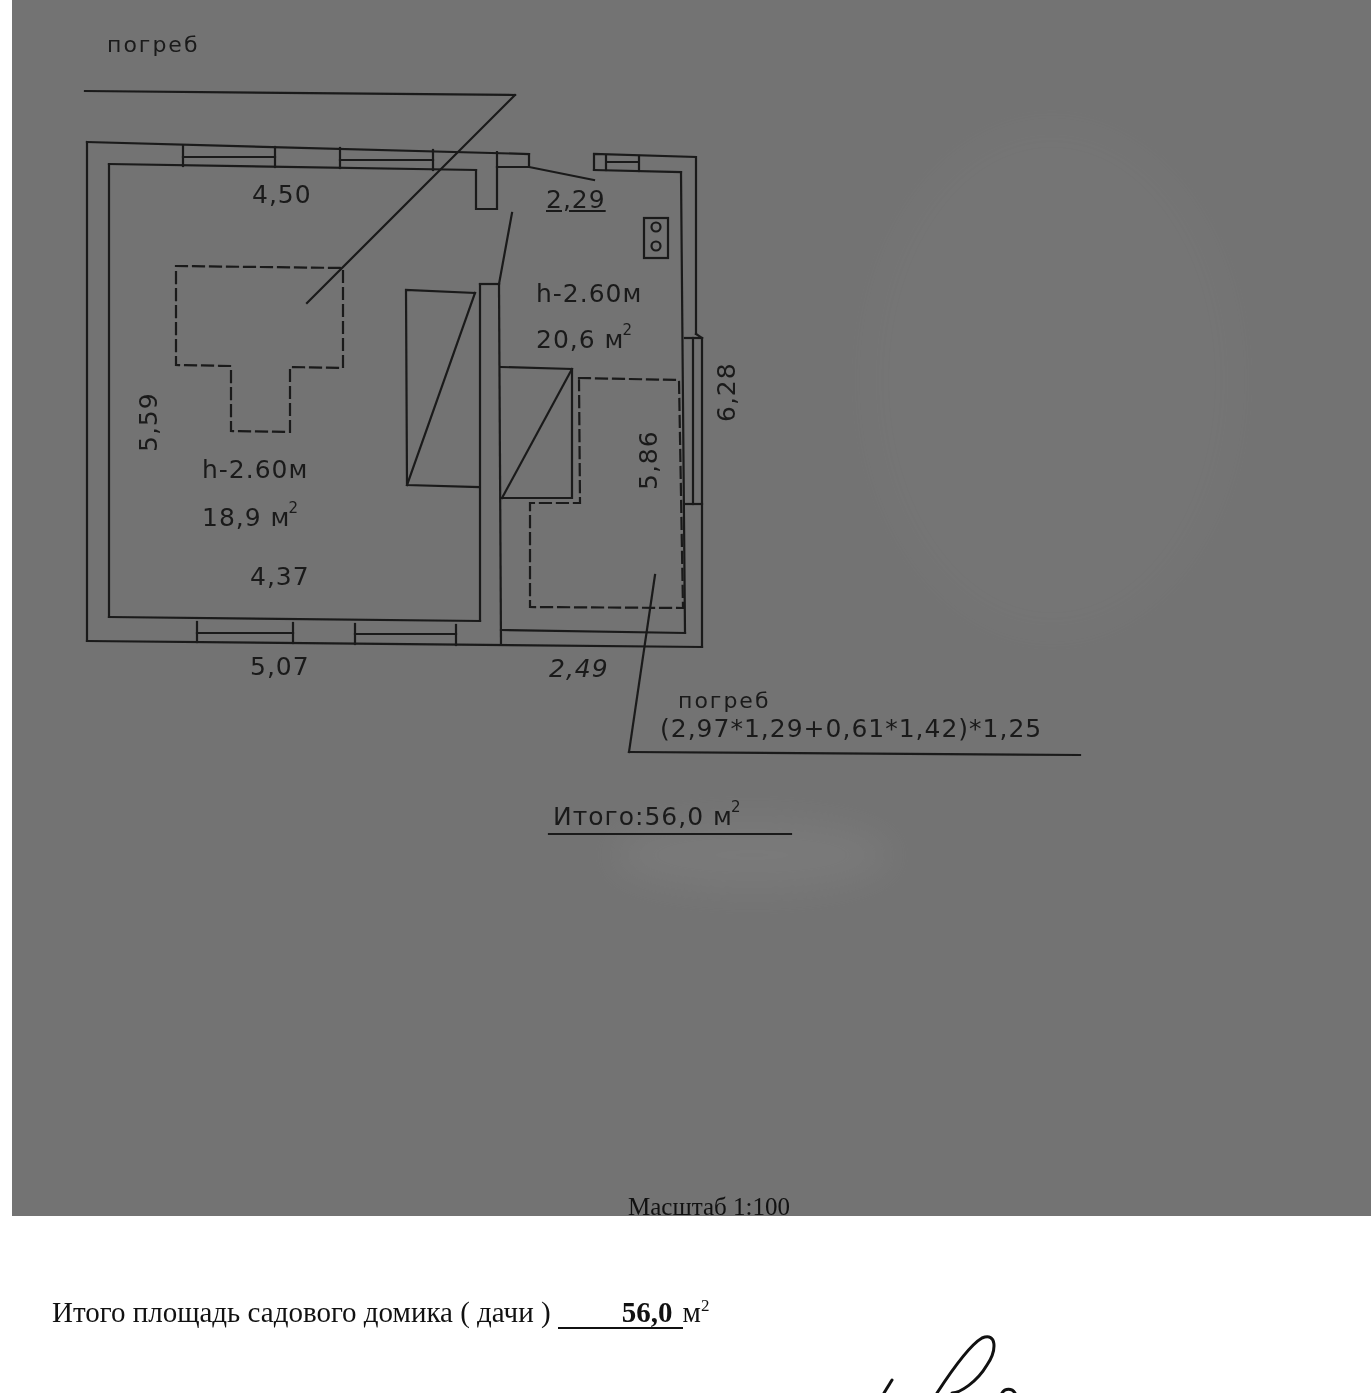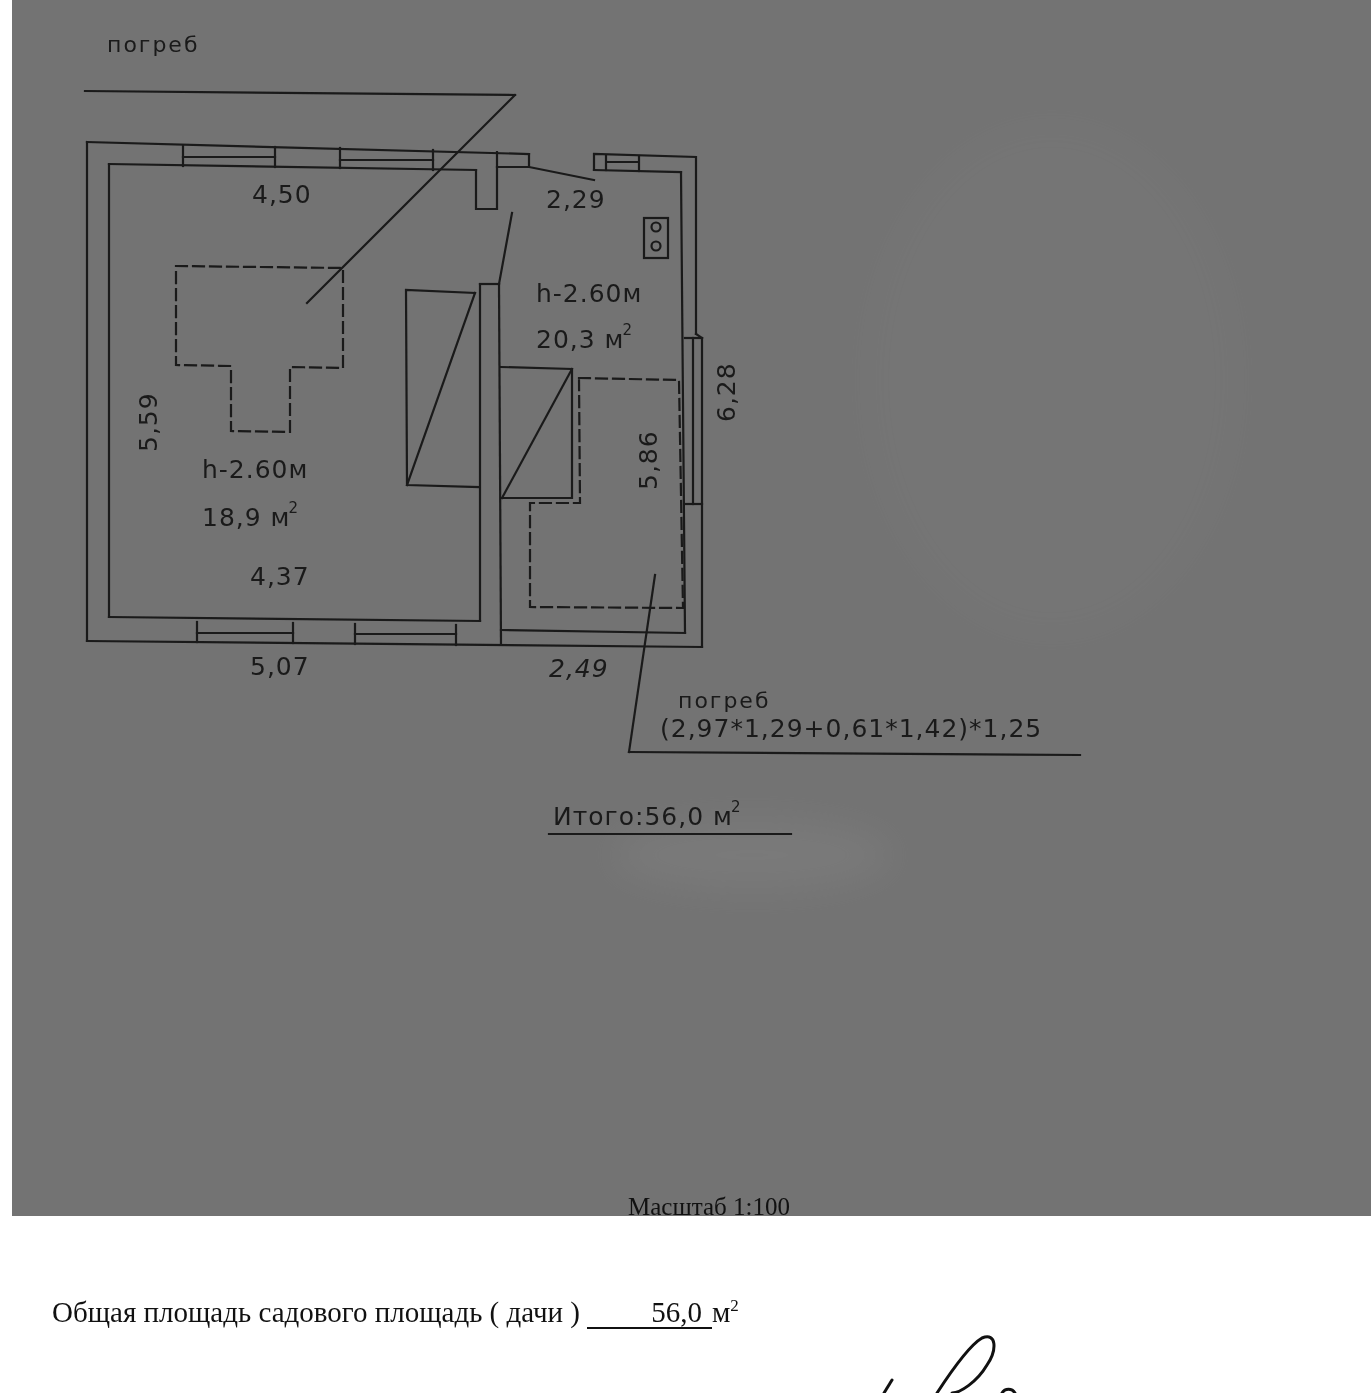--- a/index.html
+++ b/index.html
@@ -9,21 +9,21 @@
     .lbl { position: absolute; font-family: "DejaVu Sans", sans-serif; color: #1a1a1a; white-space: nowrap; letter-spacing: 1px; }
     .callout-title { font-size: 22px; letter-spacing: 2px; }
     .callout-formula { font-size: 25px; }
     .dim { font-size: 25px; }
     .room { font-size: 25px; line-height: 40px; }
     .vert { transform-origin: left top; transform: rotate(-90deg); }
     .total { font-size: 25px; }
     .serif { position: absolute; font-family: "Liberation Serif", serif; color: #111; white-space: nowrap; }
     .scale { font-size: 25px; }
     .summary { font-size: 29px; }
-    .summary .val { font-weight: normal; display: inline-block; border-bottom: 2px solid #111; padding-left: 64px; padding-right: 10px; line-height: 30px; }
+    .summary .val { font-weight: bold; display: inline-block; border-bottom: 2px solid #111; padding-left: 64px; padding-right: 10px; line-height: 30px; }
     .summary sup { font-size: 17px; }
     sup.m2 { font-size: 15px; position: relative; top: -4px; margin-left: -2px; }
     .smudge { position: absolute; border-radius: 50%; filter: blur(18px); opacity: 0.18; background: #999; }
   </style>
 </head>
 <body>
 
 <div class="page">
 
   <div class="smudge" style="left:600px;top:820px;width:280px;height:70px;"></div>
@@ -140,34 +140,34 @@
   </svg>
 
   <div class="lbl callout-title" style="left:95px;top:32px;">погреб</div>
 
   <div class="lbl dim" style="left:240px;top:180px;text-align:right;">4,50</div>
   <div class="lbl dim vert" style="left:122px;top:452px;">5,59</div>
   <div class="lbl room" style="left:190px;top:450px;">h-2.60м</div>
   <div class="lbl room" style="left:190px;top:492px;"><span>18,9 м</span><sup class="m2">2</sup></div>
   <div class="lbl dim" style="left:238px;top:562px;">4,37</div>
 
-  <div class="lbl dim" style="left:534px;top:185px;">2,29</div>
+  <div class="lbl dim" style="left:534px;top:185px;text-decoration:underline;">2,29</div>
   <div class="lbl room" style="left:524px;top:274px;">h-2.60м</div>
-  <div class="lbl room" style="left:524px;top:314px;"><span>20,3 м</span><sup class="m2">2</sup></div>
+  <div class="lbl room" style="left:524px;top:314px;"><span>20,6 м</span><sup class="m2">2</sup></div>
   <div class="lbl dim vert" style="left:622px;top:490px;">5,86</div>
 
   <div class="lbl dim vert" style="left:700px;top:422px;">6,28</div>
   <div class="lbl dim" style="left:238px;top:652px;">5,07</div>
   <div class="lbl dim" style="left:537px;top:654px;font-style:italic;">2,49</div>
 
   <div class="lbl callout-title" style="left:666px;top:688px;">погреб</div>
   <div class="lbl callout-formula" style="left:648px;top:714px;">(2,97*1,29+0,61*1,42)*1,25</div>
 
   <div class="lbl total" style="left:541px;top:802px;"><span>Итого:56,0 м</span><sup class="m2">2</sup></div>
 
   <div class="serif scale" style="left:616px;top:1193px;">Масштаб 1:100</div>
 
   <div class="serif summary" style="left:40px;top:1296px;">
-    <span>Общая площадь садового площадь ( дачи )</span>
+    <span>Итого площадь садового домика ( дачи )</span>
     <span class="val">56,0</span><span><span>м</span><sup>2</sup></span>
   </div>
 
 </div>
 
 </body></html>

